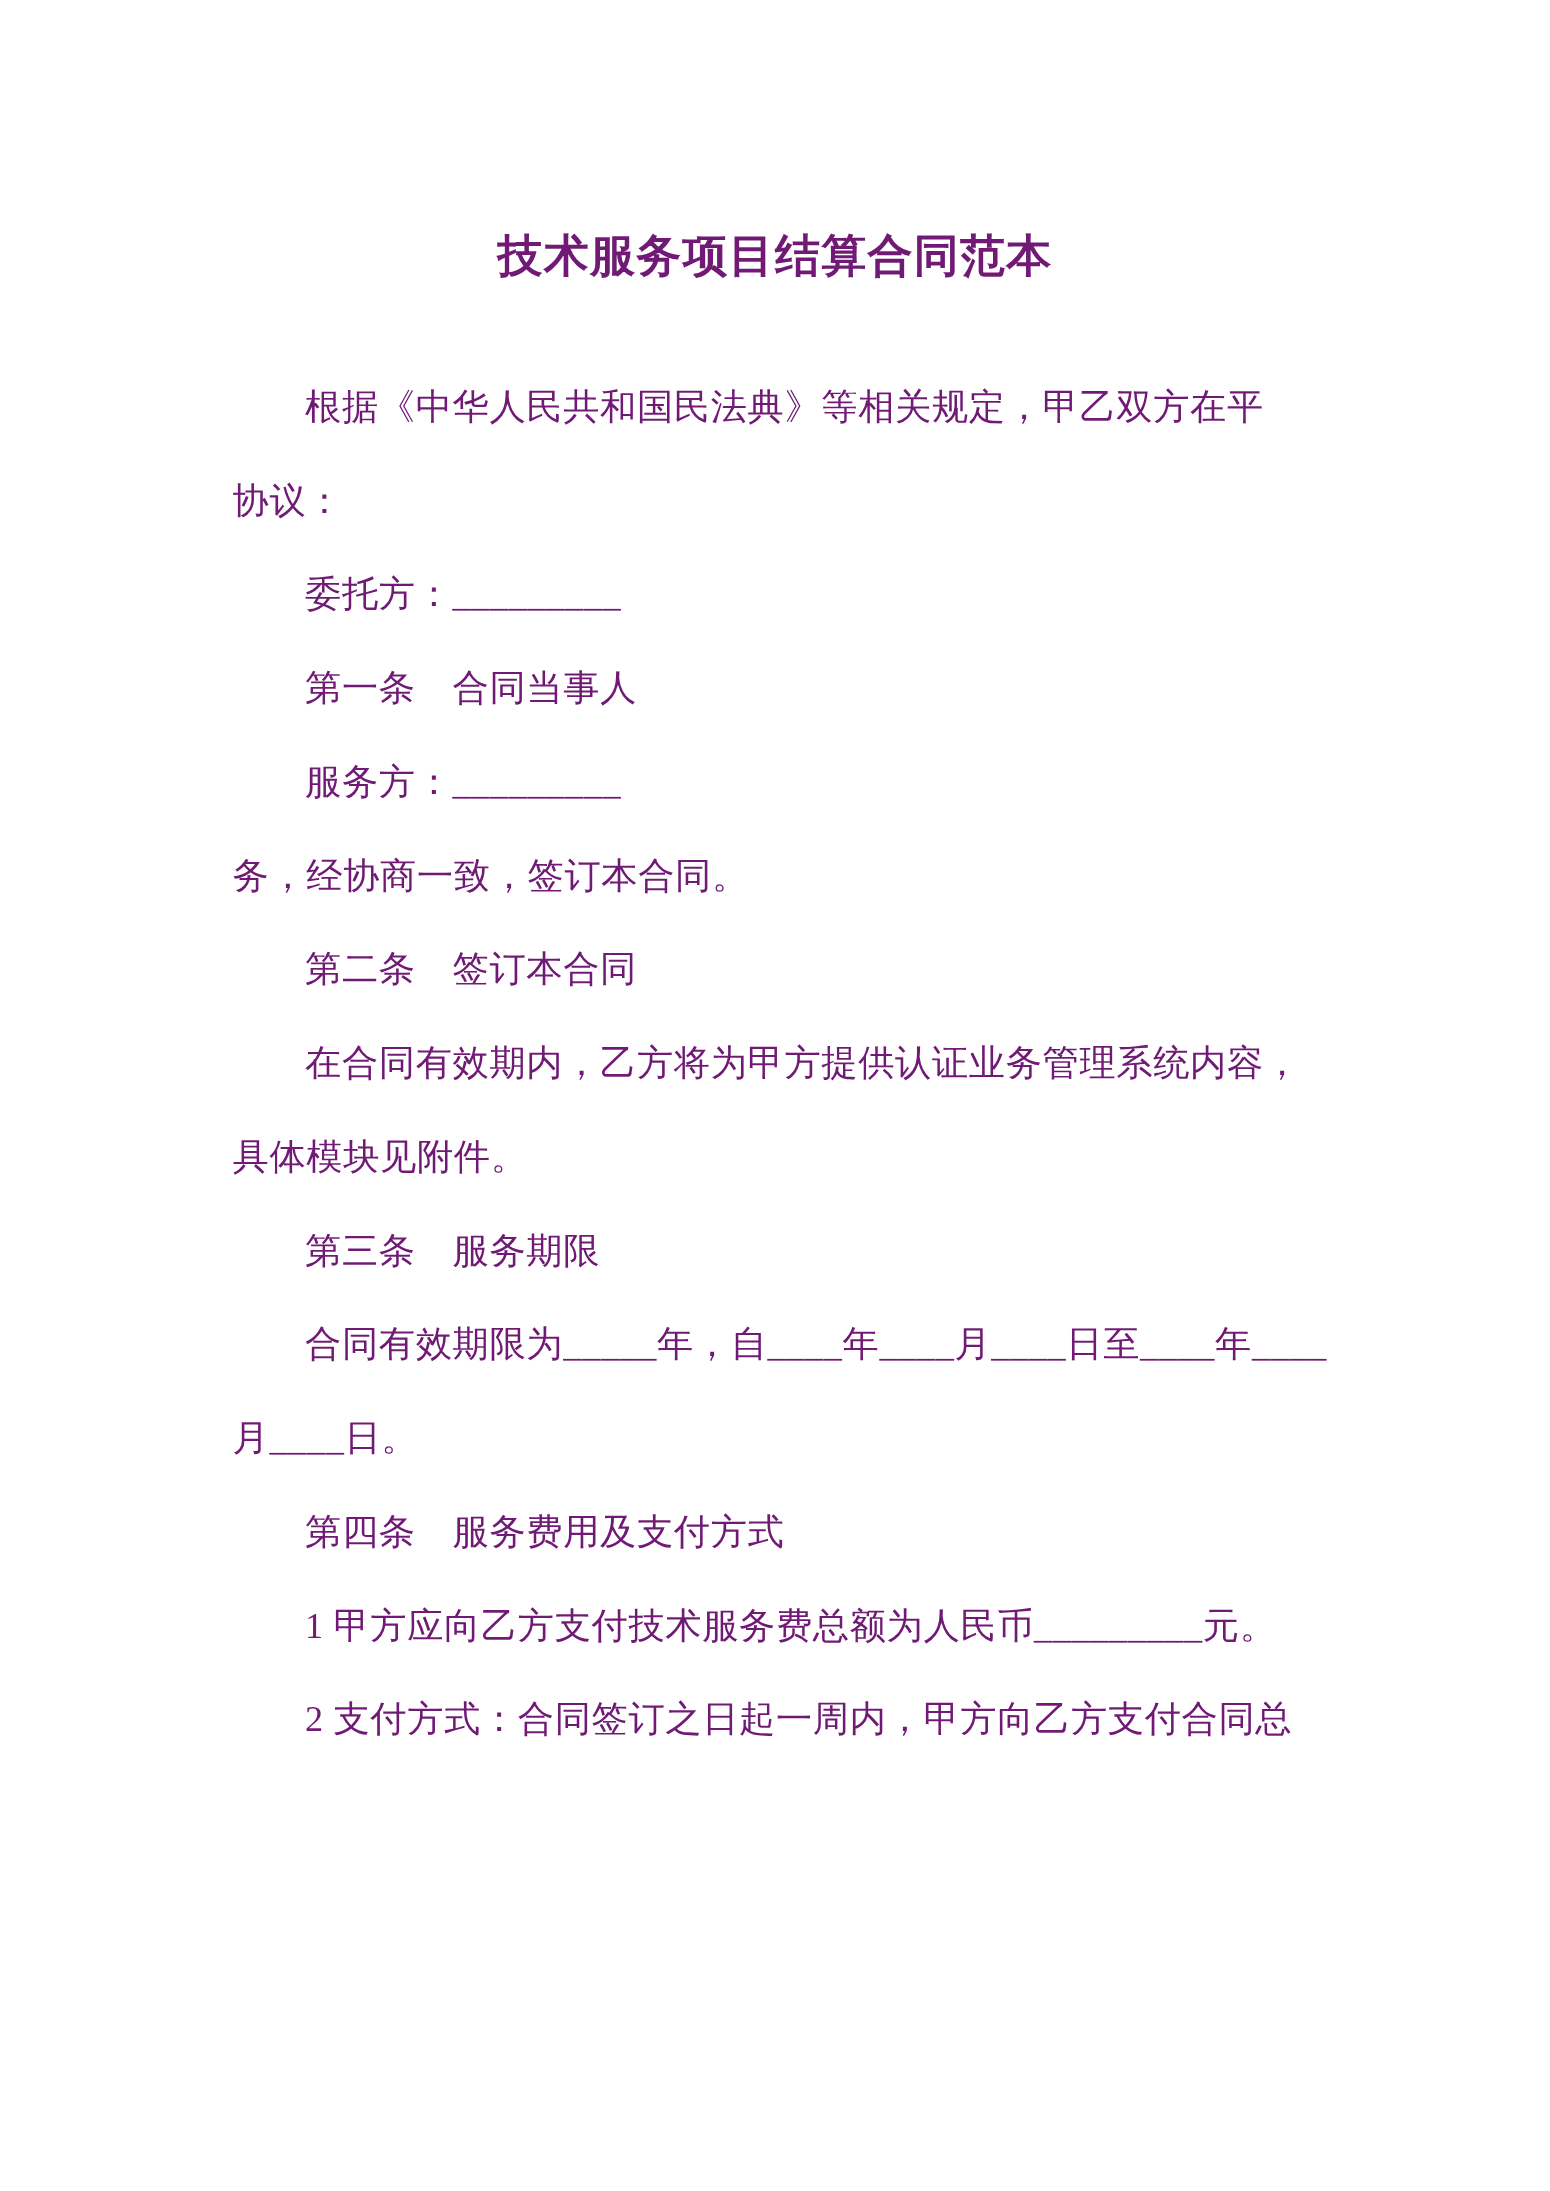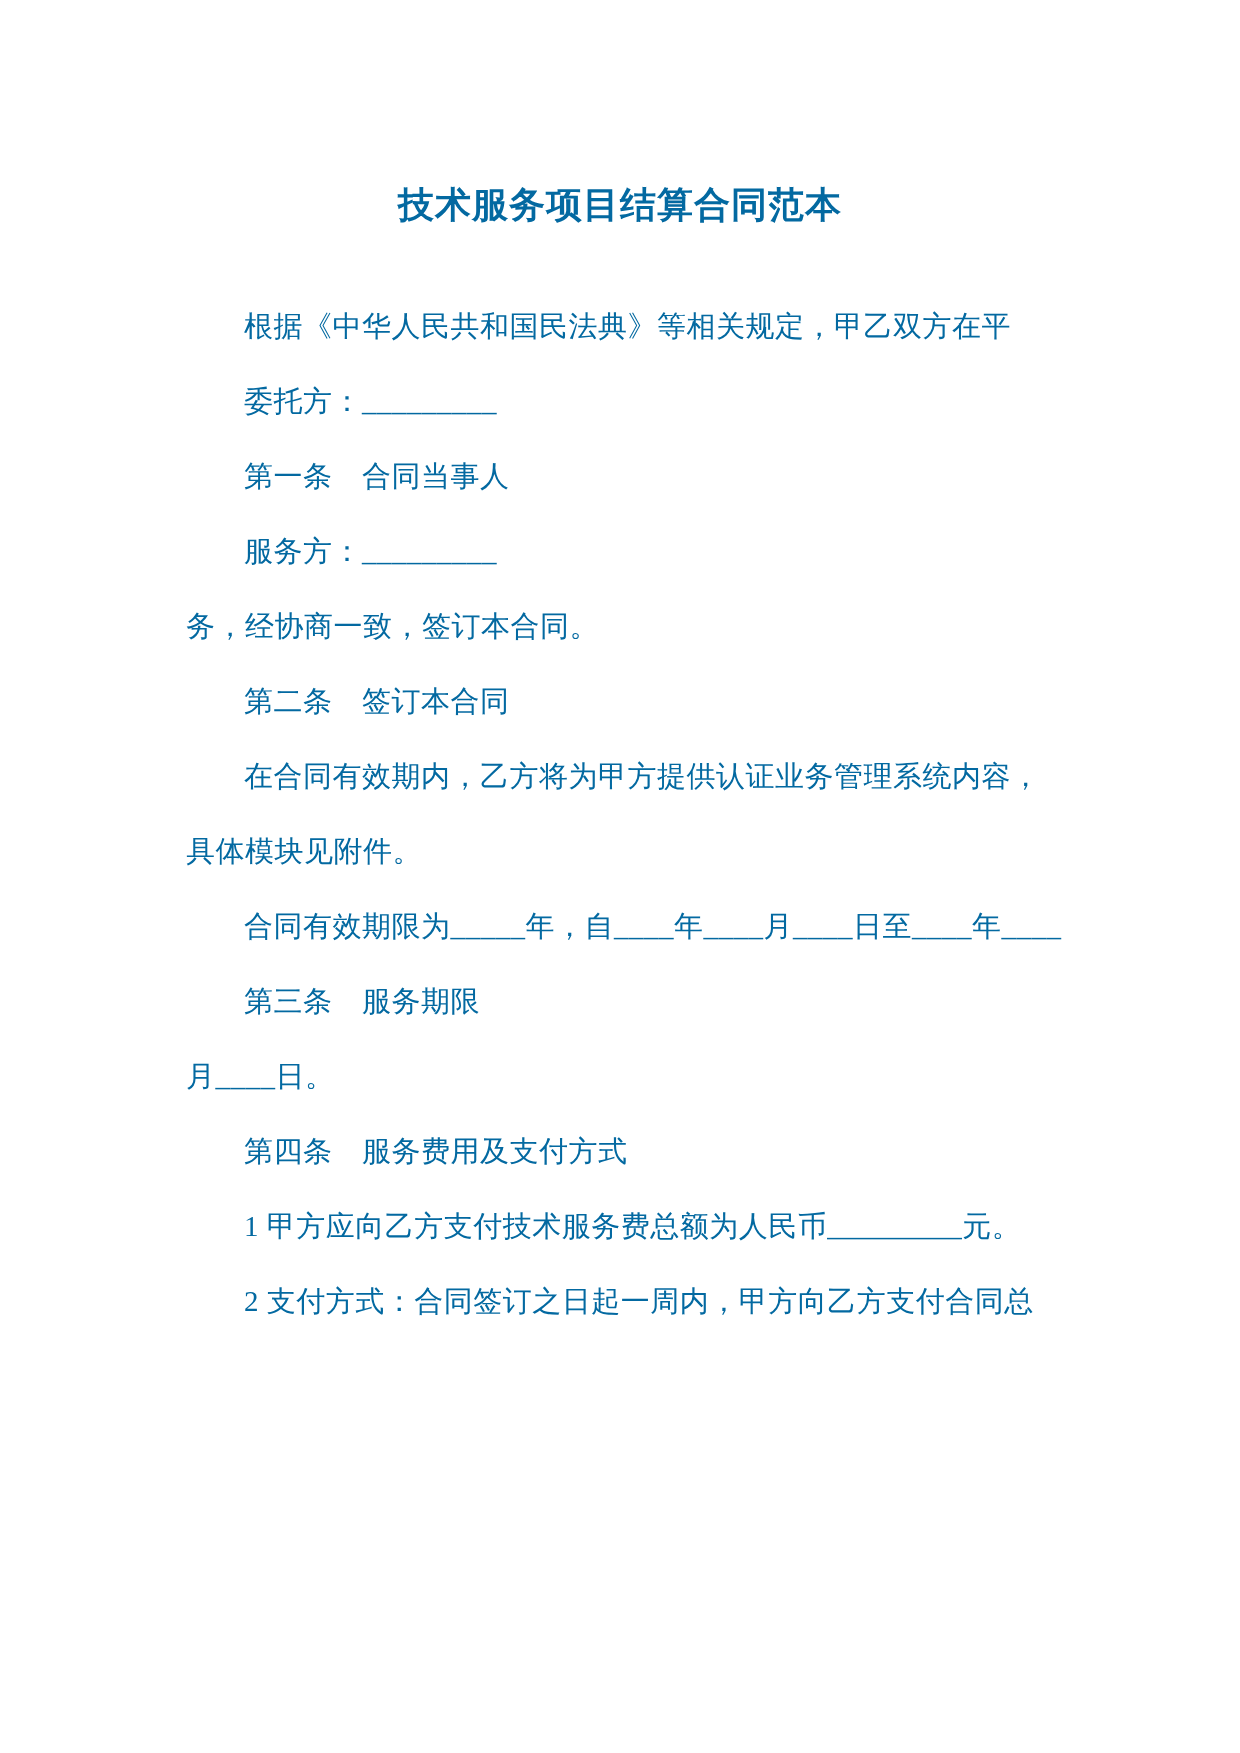--- a/index.html
+++ b/index.html
@@ -7,21 +7,21 @@
     padding: 0;
     background: #ffffff;
   }
   .page {
     position: relative;
     width: 1240px;
     height: 1753px;
     background: #ffffff;
     overflow: hidden;
     font-family: "Liberation Serif", "DejaVu Serif", serif;
-    color: #0369a1;
+    color: #701a75;
   }
   .doc-title {
     margin-top: 175px;
     line-height: 60px;
     font-size: 36px;
     font-weight: bold;
     text-align: center;
     letter-spacing: 1px;
     white-space: nowrap;
   }
@@ -41,27 +41,28 @@
     padding-left: 58px;
   }
 </style>
 </head>
 <body>
 
 <div class="page">
   <div class="doc-title">技术服务项目结算合同范本</div>
   <div class="doc-body" id="doc-body">
       <div class="line indent">根据《中华人民共和国民法典》等相关规定，甲乙双方在平</div>
+      <div class="line">协议：</div>
       <div class="line indent">委托方：_________</div>
       <div class="line indent">第一条　合同当事人</div>
       <div class="line indent">服务方：_________</div>
       <div class="line">务，经协商一致，签订本合同。</div>
       <div class="line indent">第二条　签订本合同</div>
       <div class="line indent">在合同有效期内，乙方将为甲方提供认证业务管理系统内容，</div>
       <div class="line">具体模块见附件。</div>
+      <div class="line indent">第三条　服务期限</div>
       <div class="line indent">合同有效期限为_____年，自____年____月____日至____年____</div>
-      <div class="line indent">第三条　服务期限</div>
       <div class="line">月____日。</div>
       <div class="line indent">第四条　服务费用及支付方式</div>
       <div class="line indent">1 甲方应向乙方支付技术服务费总额为人民币_________元。</div>
       <div class="line indent">2 支付方式：合同签订之日起一周内，甲方向乙方支付合同总</div>
     </div>
 </div>
 
 </body></html>

